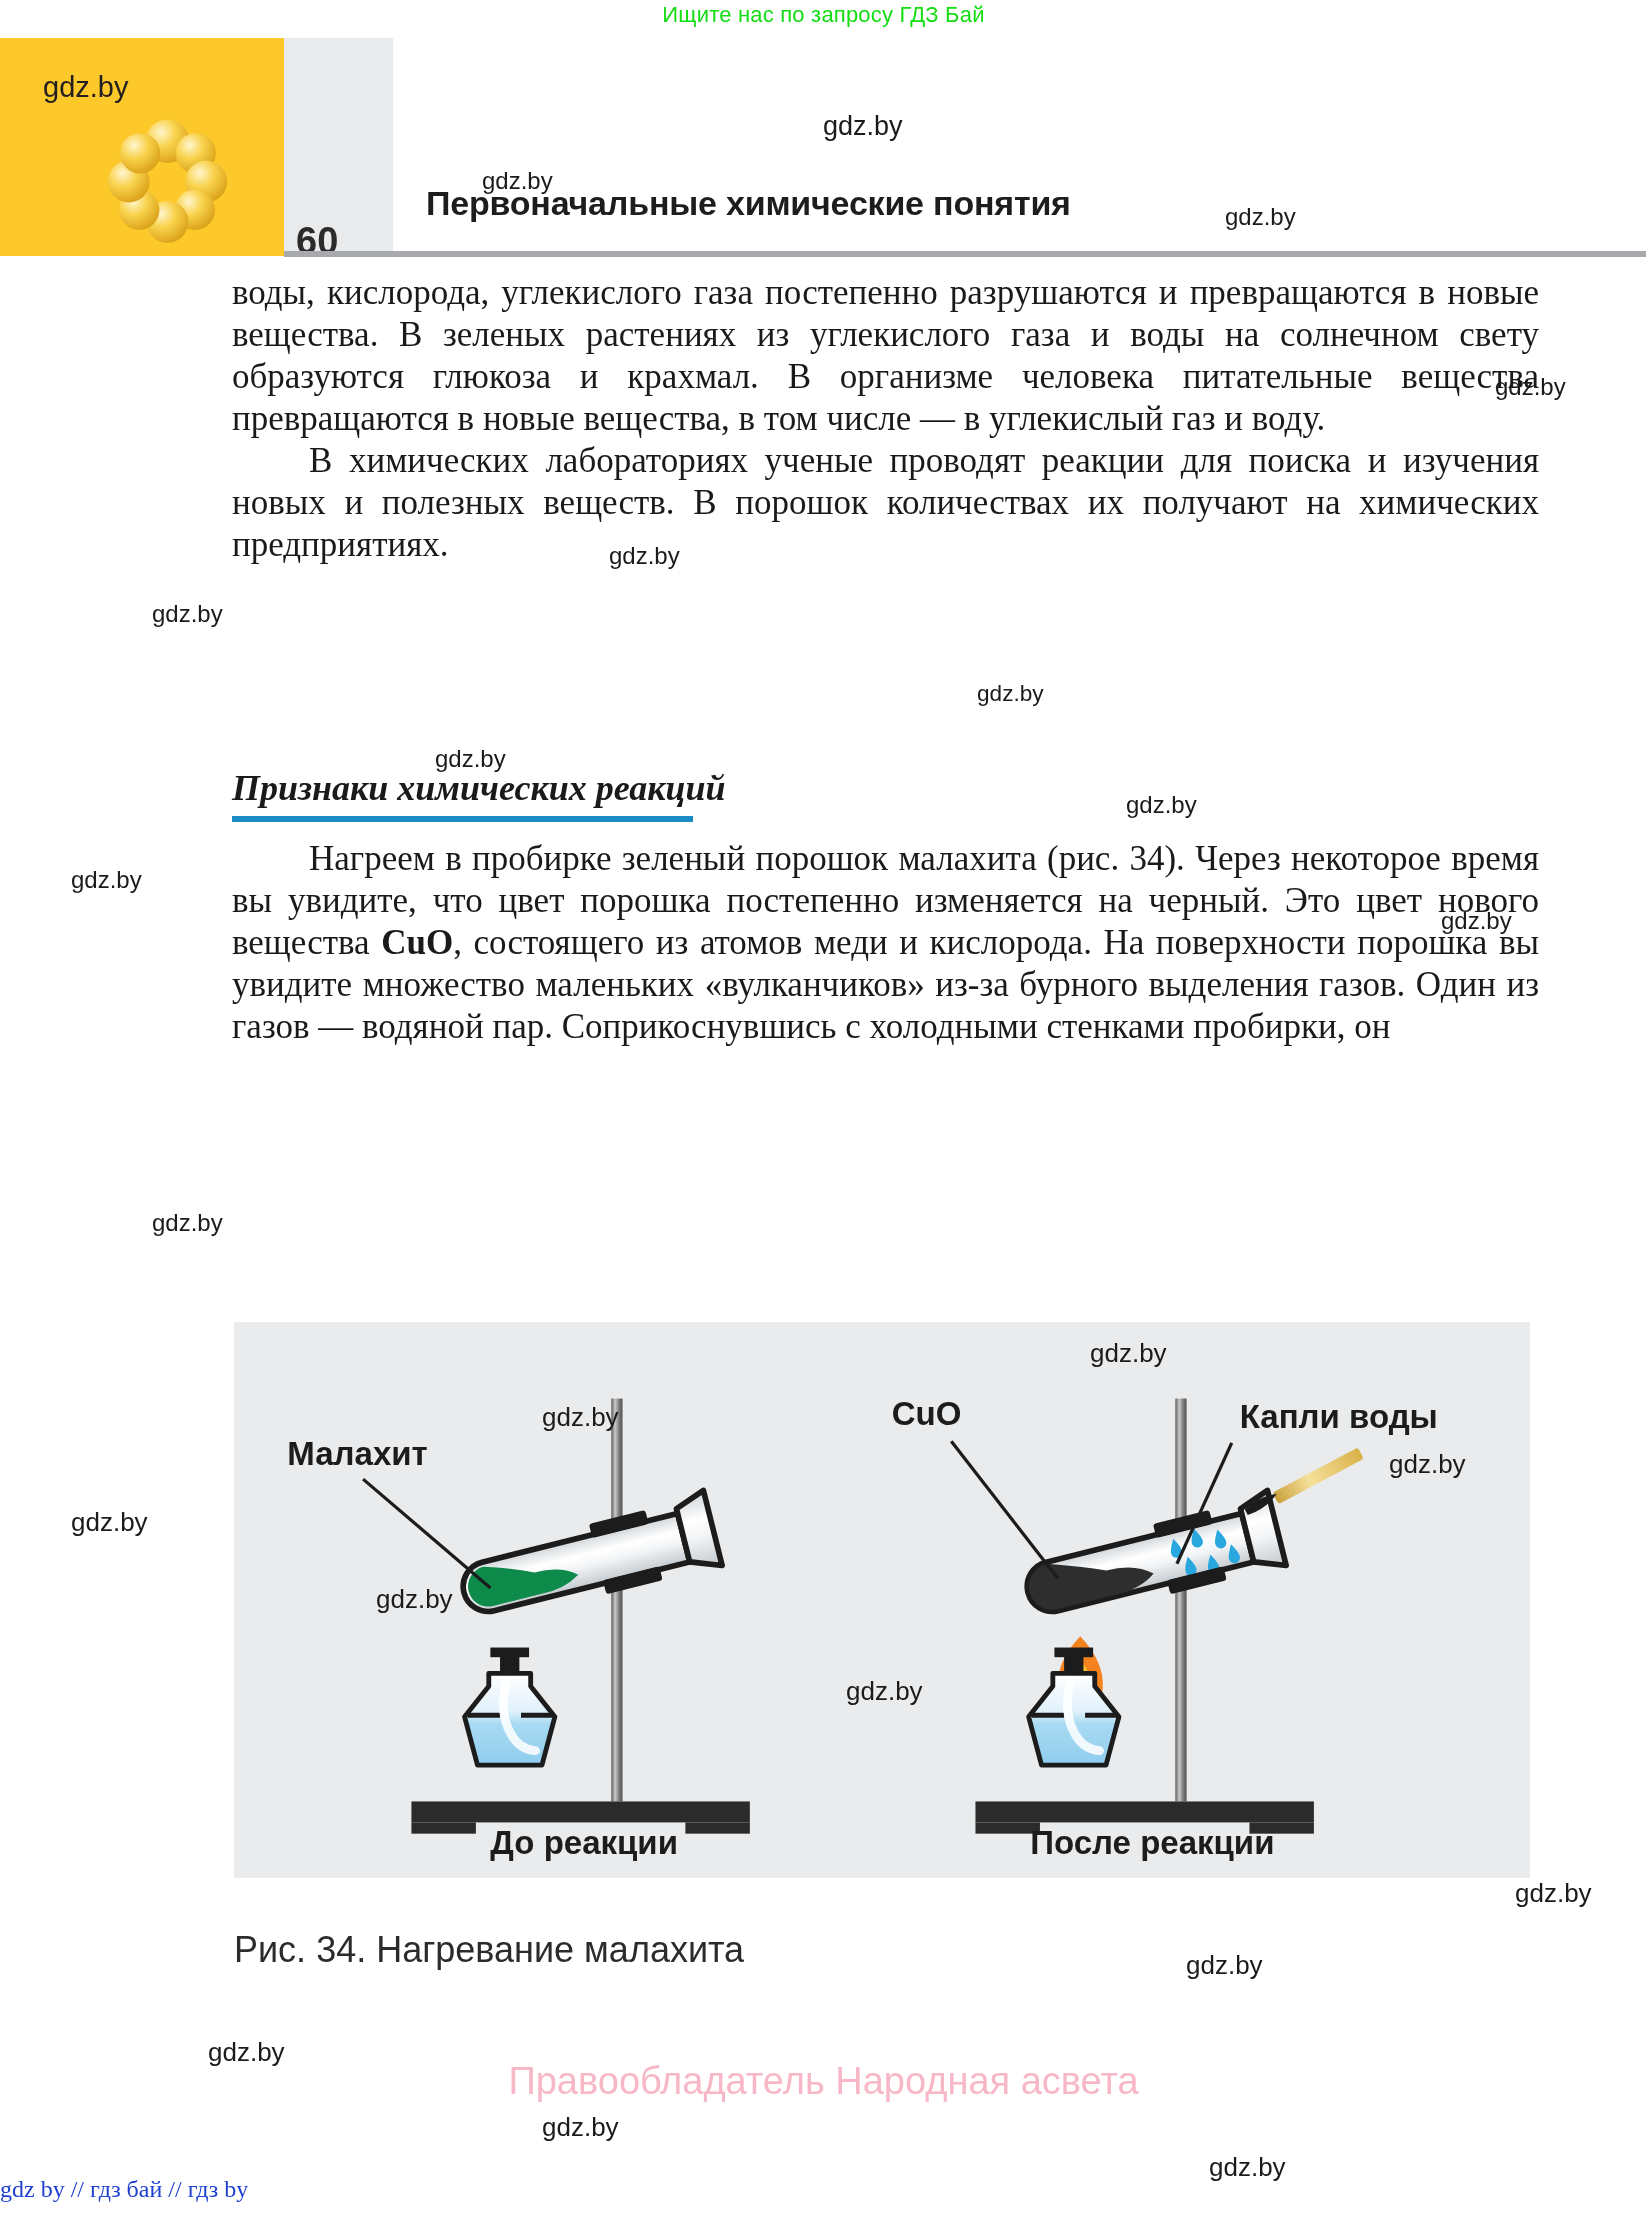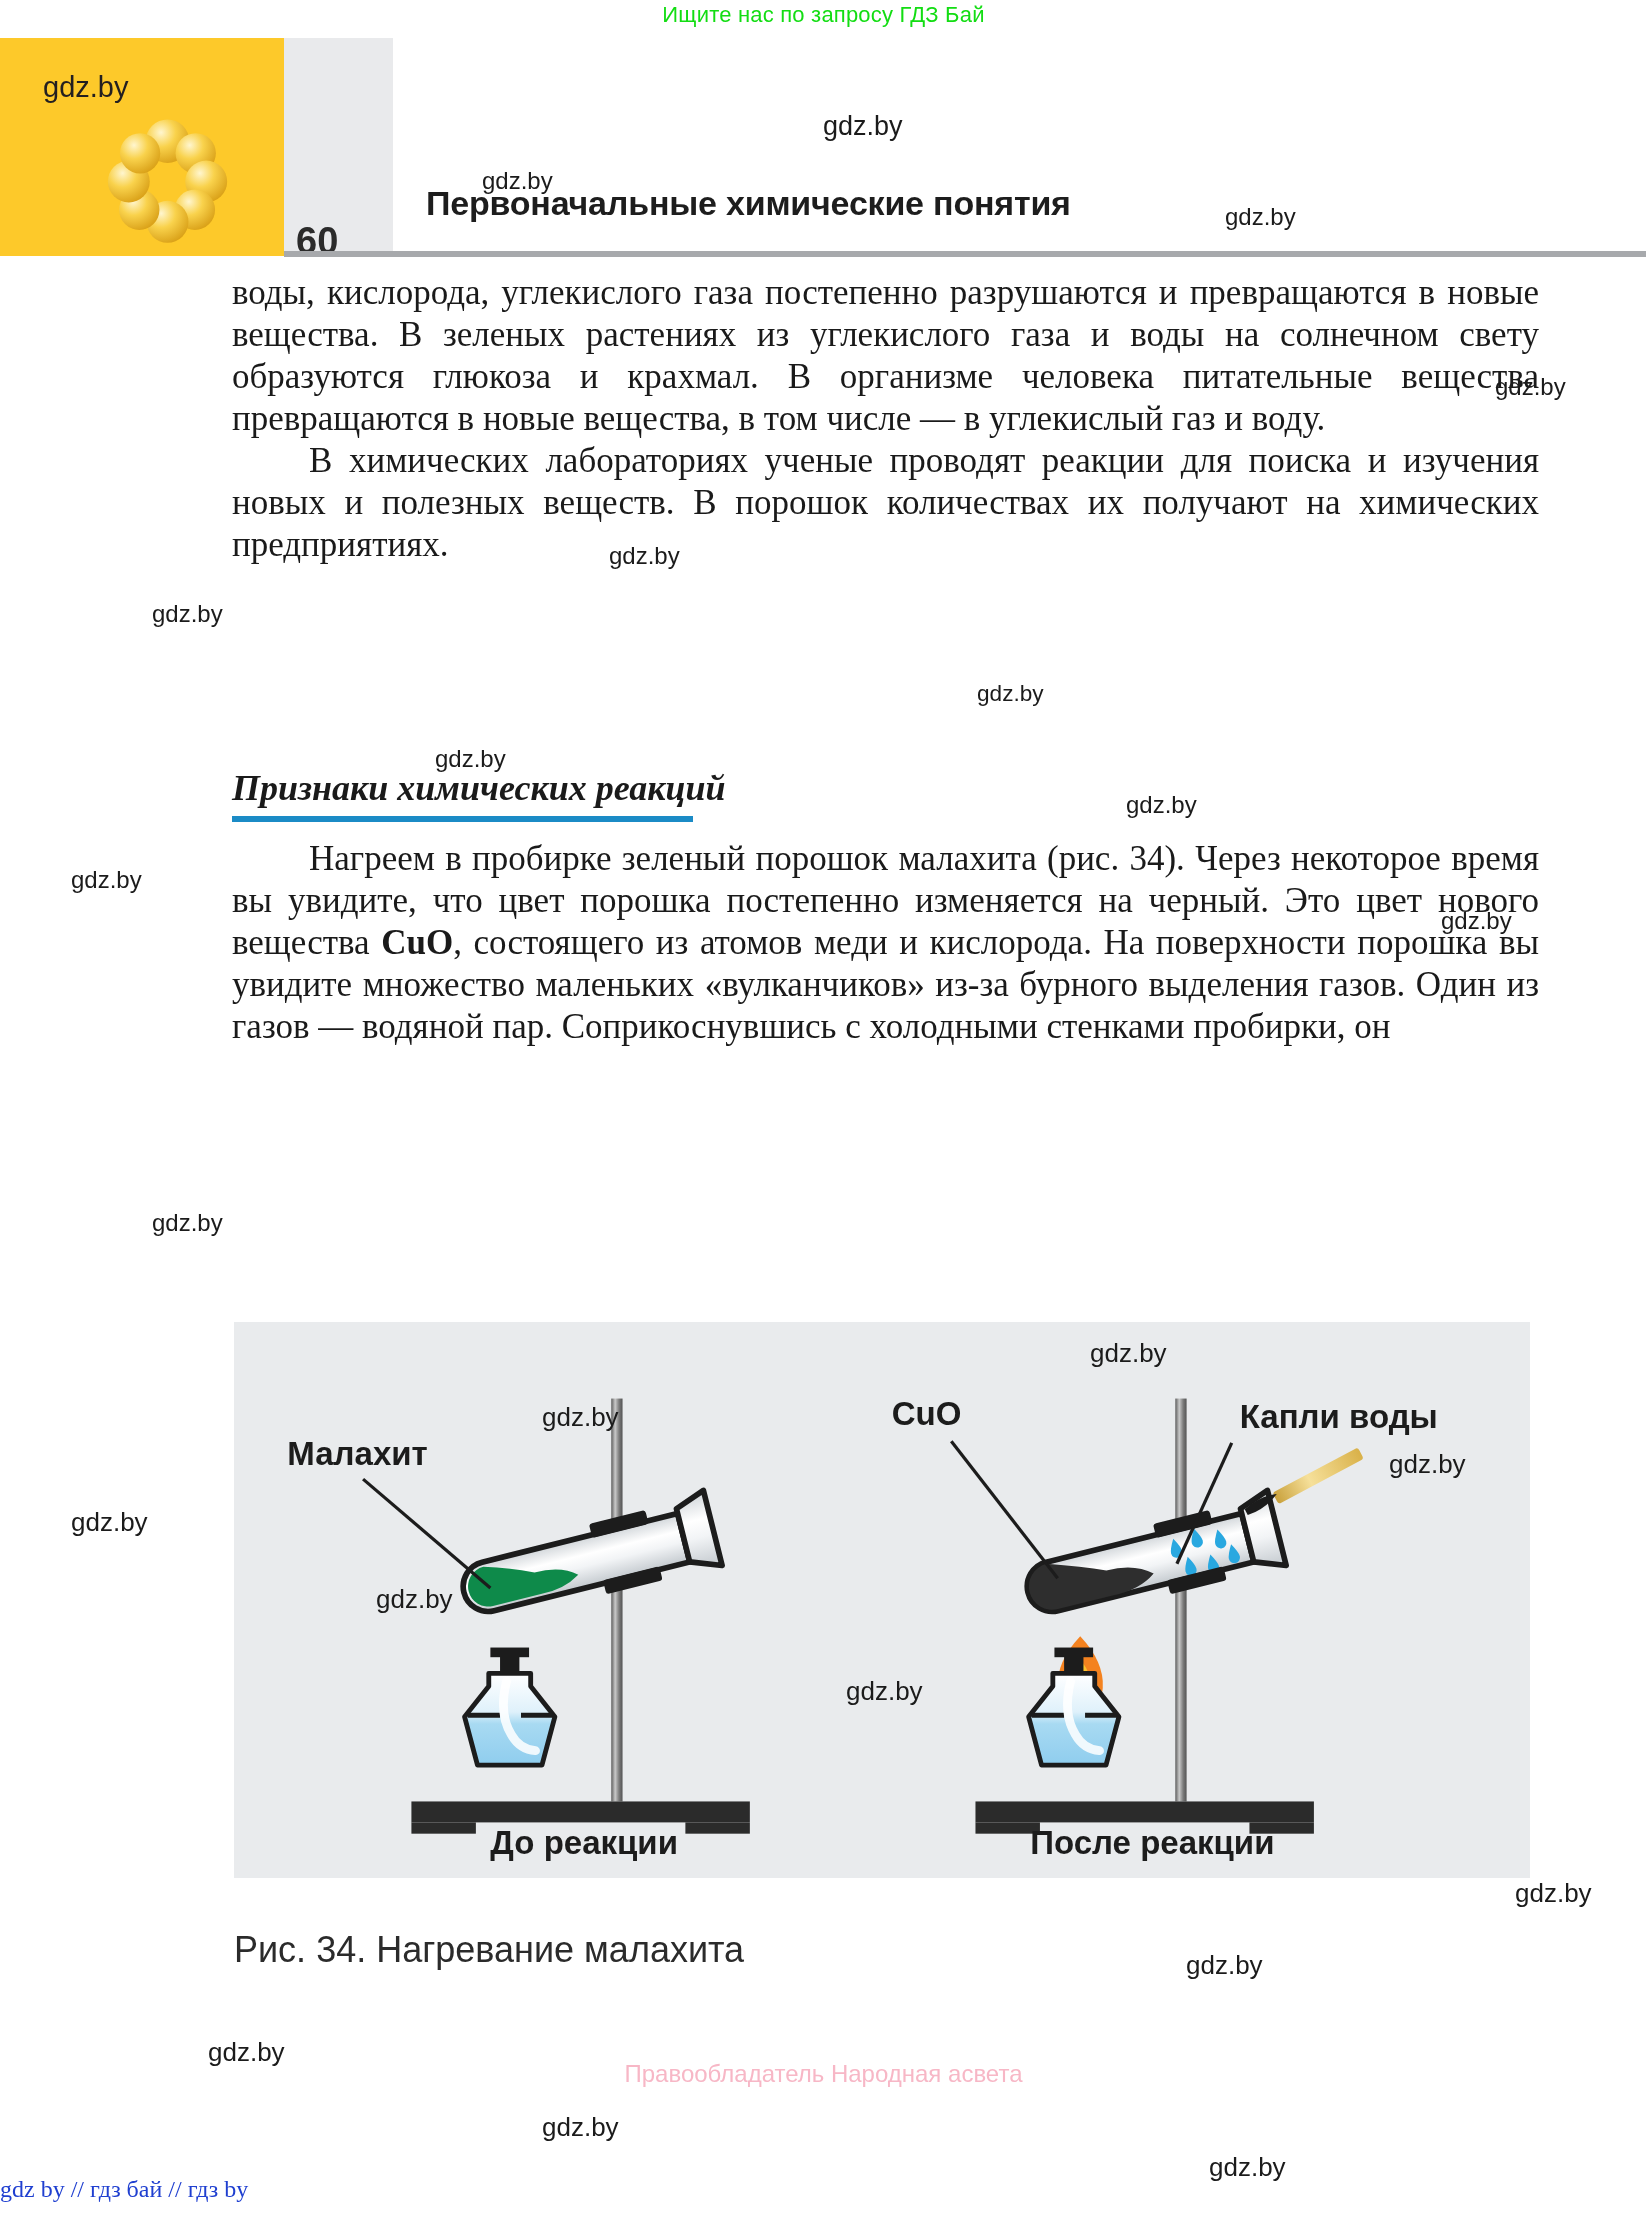--- a/index.html
+++ b/index.html
@@ -93,21 +93,21 @@
     position:absolute; left:234px; top:1929px;
     font-family:"Liberation Sans", sans-serif;
     font-size:36px; color:#2b2b2b;
   }
 
   
   .copy-holder{
     position:absolute; left:0; top:2060px; width:1647px;
     text-align:center;
     font-family:"Liberation Sans", sans-serif;
-    font-size:24px; color:#f7b7c6;
+    font-size:38px; color:#f7b7c6;
   }
   .bottom-links{
     position:absolute; left:0; top:2176px; width:1647px;
     font-family:"Liberation Serif", serif;
     font-size:24px; color:#1f3fd0;
   }
 
   
   .wm{
     position:absolute;

